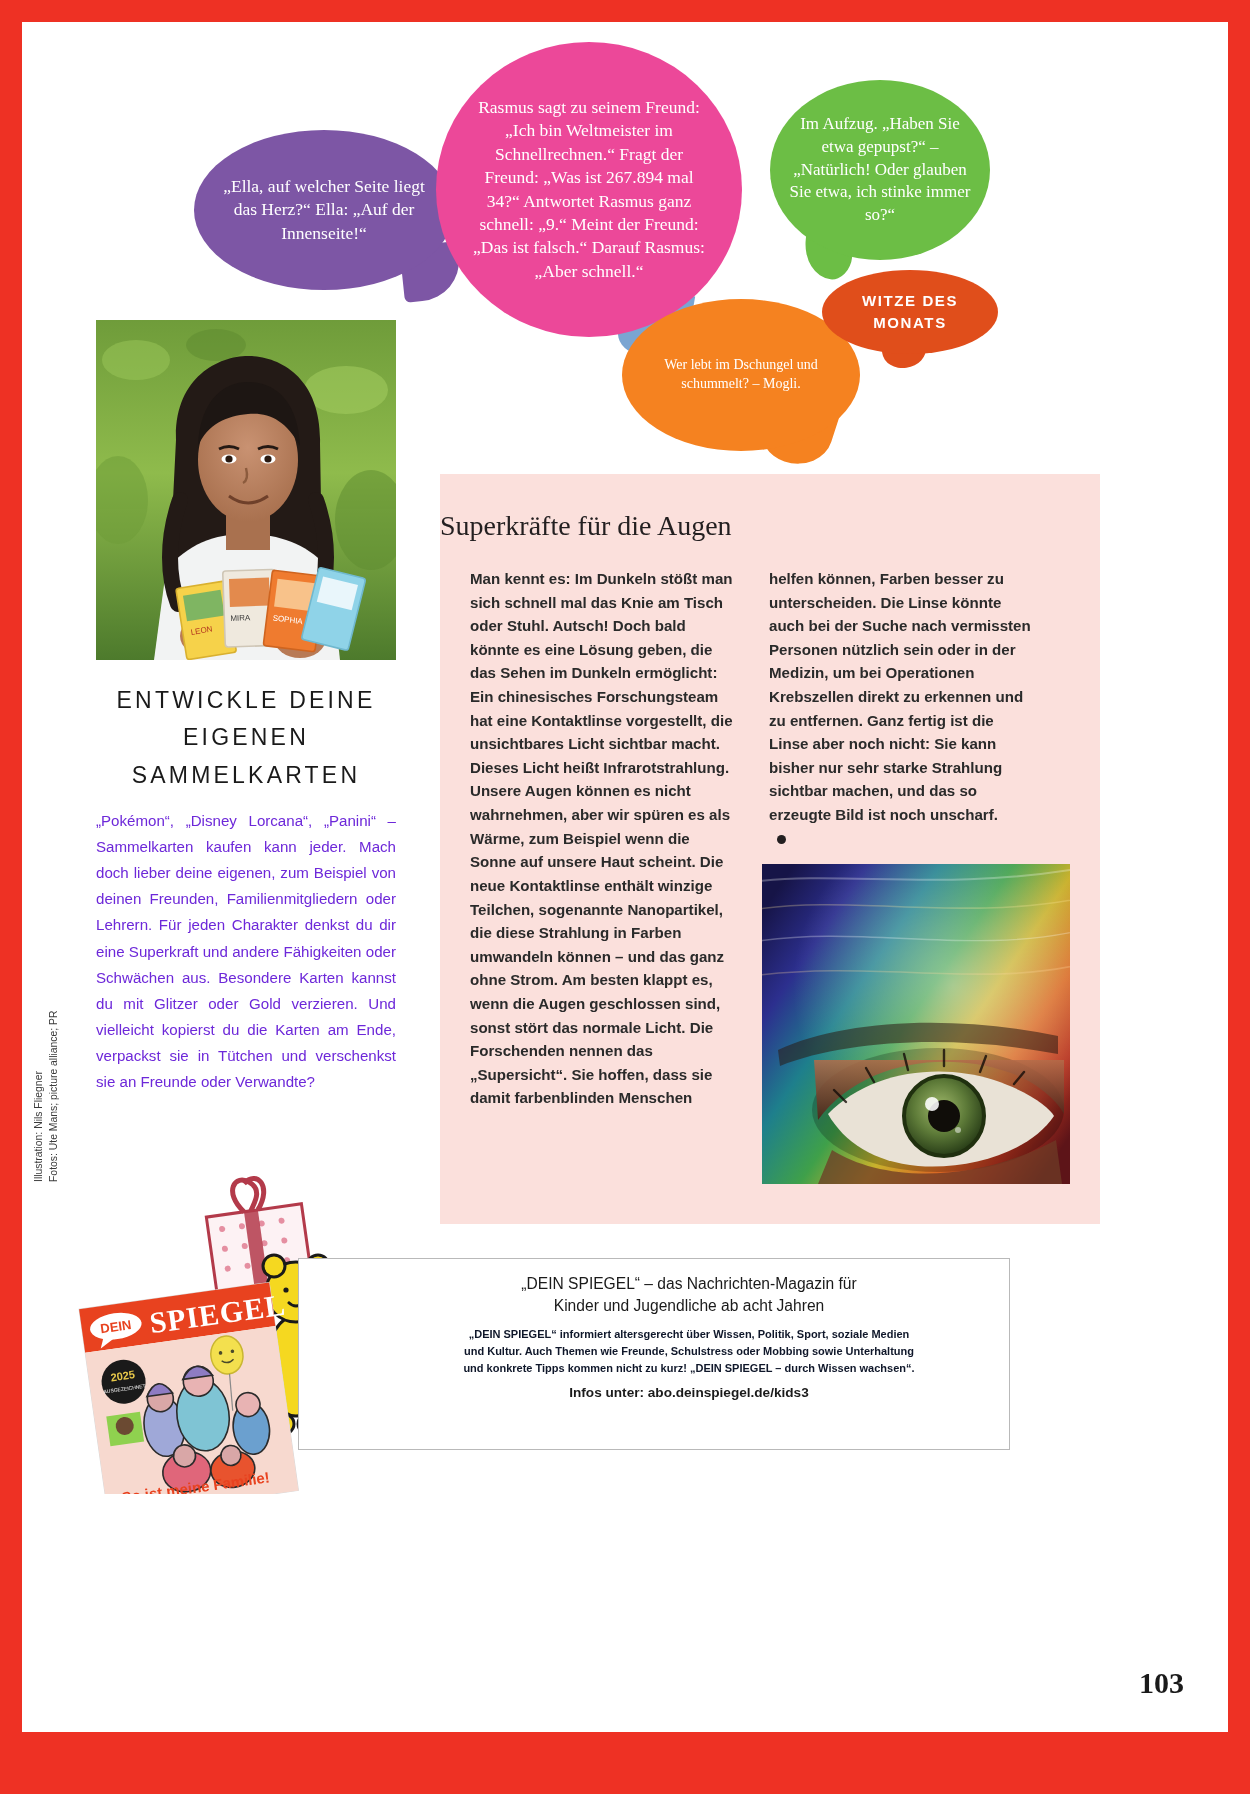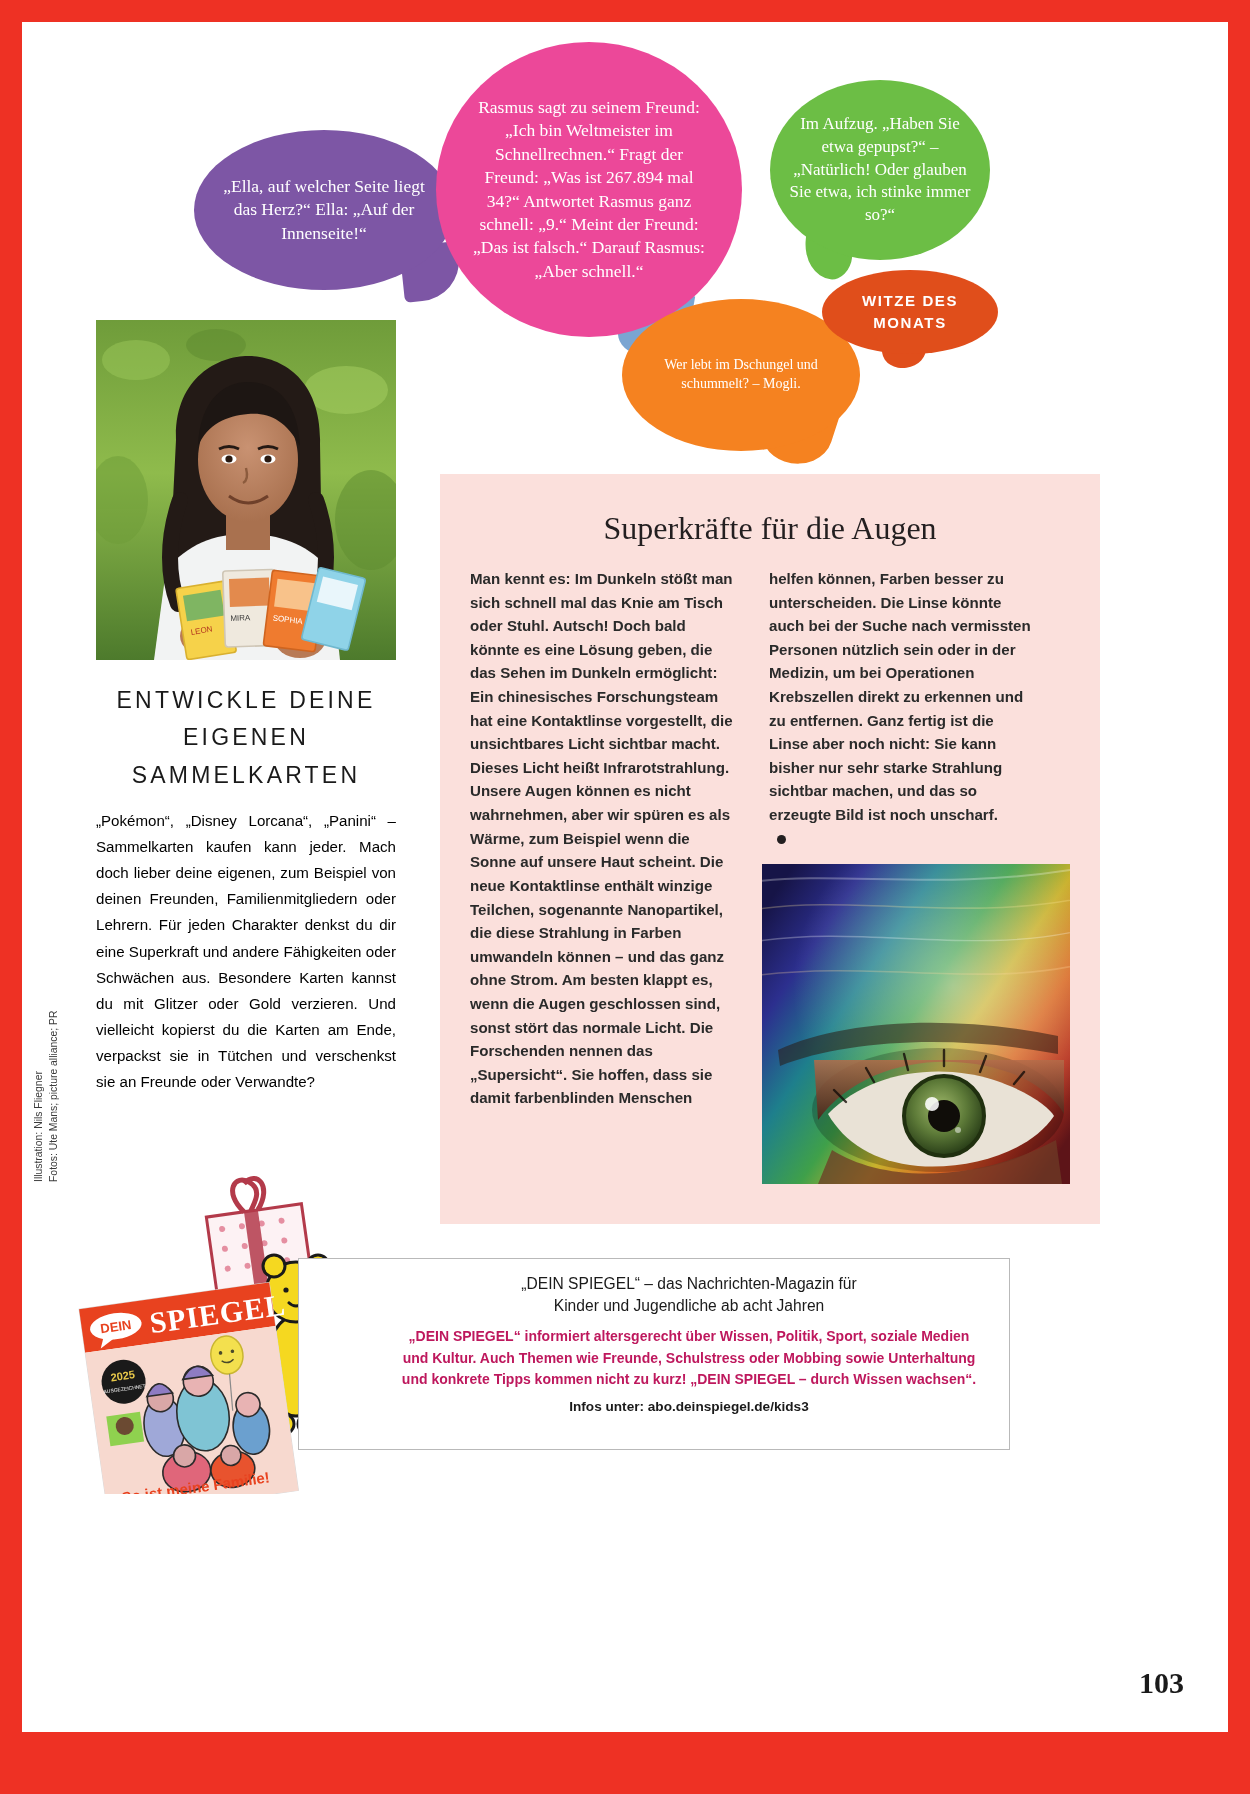--- a/index.html
+++ b/index.html
@@ -96,35 +96,35 @@
     letter-spacing: 3.2px;
     line-height: 1.62;
     color: #1a1a1a;
     font-weight: 300;
   }
   #cards-body {
     position: absolute; left: 74px; top: 786px;
     width: 300px;
     font-size: 15.1px;
     line-height: 1.73;
-    color: #000000;
+    color: #6d28d9;
     text-align: justify;
   }
 
   
   #article {
     position: absolute; left: 418px; top: 452px;
     width: 660px; height: 750px;
     background: #fbe0dc;
   }
   #article-title {
     position: absolute; left: 0; top: 36px; width: 100%;
-    text-align: center;
+    text-align: left;
     font-family: "Liberation Serif", serif;
-    font-size: 32px;
+    font-size: 28px;
     color: #231f20;
   }
   #article-cols {
     position: absolute; left: 30px; top: 93px;
     width: 600px;
     display: flex; gap: 33px; font-weight: bold;
   }
   .art-col {
     width: 266px;
     font-size: 15.1px;
@@ -155,21 +155,21 @@
   }
   #ad-inner { padding: 14px 26px 0 96px; text-align: center; }
   #ad-title {
     font-family: "Liberation Serif", serif;
     font-size: 22.5px; color: #1a1a1a; margin-bottom: 7px;
   }
   #ad-sub {
     font-size: 15.6px; color: #1a1a1a; line-height: 1.42; margin-bottom: 9px;
   }
   #ad-body {
-    font-size: 14px; font-weight: bold; color: #be185d; line-height: 1.52;
+    font-size: 11px; font-weight: bold; color: #0f172a; line-height: 1.52;
   }
   #ad-infos { font-size: 13.6px; font-weight: bold; color: #1a1a1a; margin-top: 9px; }
   #ad-infos .url { font-family: "Liberation Sans", sans-serif; }
 
   #mag-art {
     position: absolute; left: 42px; top: 1132px;
     width: 300px; height: 340px;
   }
   #mag-art svg { display: block; width: 100%; height: 100%; }
 

